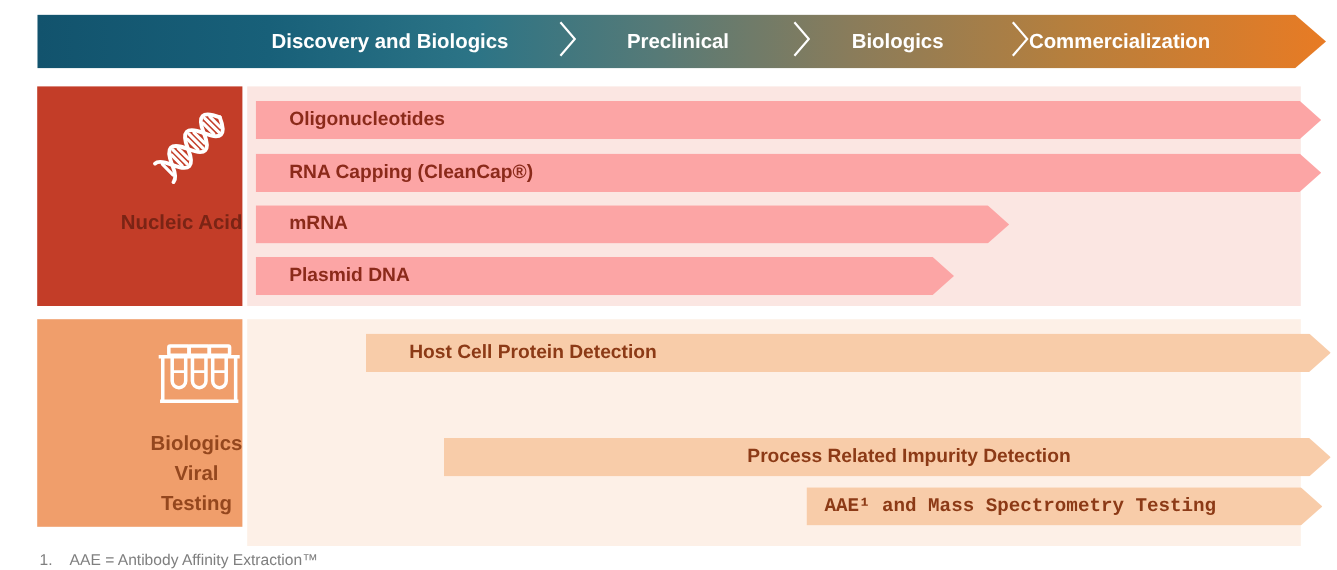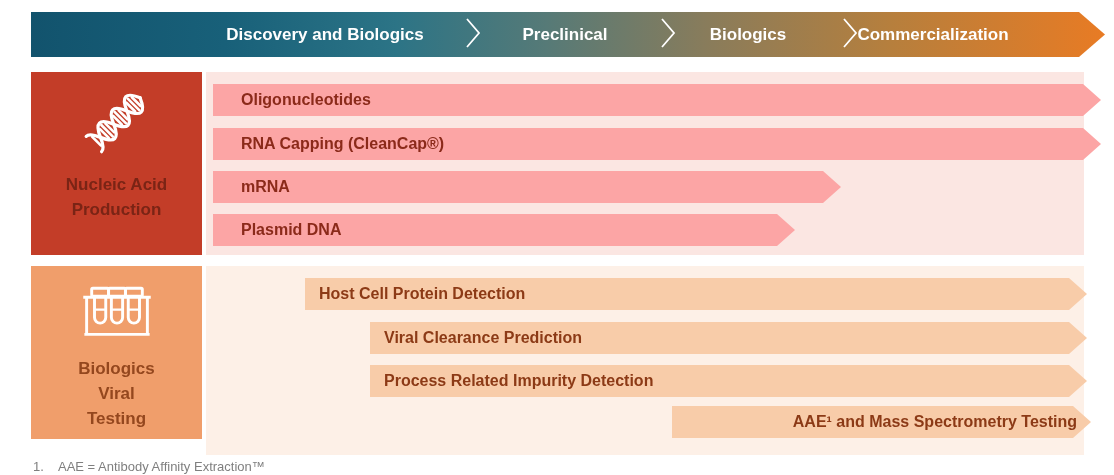--- a/index.html
+++ b/index.html
@@ -12,48 +12,48 @@
     position:absolute;left:31px;top:12px;width:1074px;height:45px;
     background:linear-gradient(90deg,#12536D 0%,#186079 18%,#2C7486 34%,#567A77 48%,#897C5B 63%,#B67F3D 80%,#E87B24 100%);
     clip-path:polygon(0 0, calc(100% - 26px) 0, 100% 50%, calc(100% - 26px) 100%, 0 100%);
   }
   .phase-label{
     position:absolute;top:50%;transform:translate(-50%,-50%);
     color:#ffffff;font-weight:bold;font-size:17px;white-space:nowrap;
   }
   .phase-chevron{position:absolute;top:50%;transform:translate(-50%,-50%);}
   
-  .cat-box{position:absolute;left:31px;width:171px;display:flex;flex-direction:column;align-items:center;}
+  .cat-box{position:absolute;left:31px;width:171px;display:flex;flex-direction:column;align-items:flex-end;}
   #cat-nucleic{top:72px;height:183px;background:#C33D28;}
   #cat-biologics{top:266px;height:173px;background:#F09E6B;}
   .cat-icon{margin-top:10px;}
   #cat-biologics .cat-icon{margin-top:16px;}
   .cat-title{text-align:center;font-weight:bold;font-size:17px;line-height:25px;}
   #cat-nucleic .cat-title{color:#7A2415;margin-top:2px;}
   #cat-biologics .cat-title{color:#94471E;margin-top:8px;}
   
   .panel{position:absolute;left:206px;width:878px;}
   #panel-nucleic{top:72px;height:183px;background:#FBE6E2;}
   #panel-biologics{top:266px;height:189px;background:#FDF0E7;}
   
   .bar{
     position:absolute;height:32px;display:flex;align-items:center;
     font-weight:bold;font-size:16px;white-space:nowrap;
     clip-path:polygon(0 0, calc(100% - 18px) 0, 100% 50%, calc(100% - 18px) 100%, 0 100%);
   }
   .n-bar{background:#fca5a5;color:#8B2A1A;padding-left:28px;}
-  .b-bar{background:#F8CCA9;color:#8C3A16;padding-left:14px;}
+  .b-bar{background:#F8CCA9;color:#8C3A16;padding-left:36px;}
   #bar-oligo   {left:213px;top:84px; width:860px;}
   #bar-rna     {left:213px;top:128px;width:860px;}
   #bar-mrna    {left:213px;top:171px;width:600px;}
   #bar-plasmid {left:213px;top:214px;width:554px;}
   #bar-hcp     {left:305px;top:278px;width:768px;}
   #bar-viral   {left:370px;top:322px;width:703px;}
-  #bar-impurity{left:370px;top:365px;width:703px;}
-  #bar-aae     {left:672px;top:406px;width:401px;padding-left:4px;justify-content:flex-end;padding-right:14px;}
+  #bar-impurity{left:370px;top:365px;width:703px;justify-content:center;}
+  #bar-aae     {left:672px;top:406px;width:401px;padding-left:15px;justify-content:flex-start;padding-right:14px;font-family:Liberation Mono, monospace;}
   
   .footnote{position:absolute;left:33px;top:459px;color:#7F7F7F;font-size:13px;}
   .footnote .marker{display:inline-block;width:25px;}
 </style>
 </head>
 <body>
 
 <div class="stage">
 
   <div class="banner">
@@ -96,21 +96,20 @@
             <path d="M16 57 H32"></path>
               <path d="M13.5 62 H34.5"></path>
               <path d="M16 67 H32"></path>
             <path d="M16 81 H32"></path>
           </g>
         </g>
       </svg>
     </span>
     <div class="cat-title">
       <div>Nucleic Acid</div>
-      <div>Production</div>
     </div>
   </div>
 
   <div class="bar n-bar" id="bar-oligo">
     <span>Oligonucleotides</span>
   </div>
   <div class="bar n-bar" id="bar-mrna">
     <span>mRNA</span>
   </div>
   <div class="bar n-bar" id="bar-rna">
@@ -145,23 +144,20 @@
     <div class="cat-title">
       <div>Biologics</div>
       <div>Viral</div>
       <div>Testing</div>
     </div>
   </div>
 
   <div class="bar b-bar" id="bar-hcp">
     <span>Host Cell Protein Detection</span>
   </div>
-  <div class="bar b-bar" id="bar-viral">
-    <span>Viral Clearance Prediction</span>
-  </div>
   <div class="bar b-bar" id="bar-impurity">
     <span>Process Related Impurity Detection</span>
   </div>
   <div class="bar b-bar" id="bar-aae">
     <span>AAE¹ and Mass Spectrometry Testing</span>
   </div>
 
   <div class="footnote">
     <span class="marker">1.</span><span>AAE = Antibody Affinity Extraction™</span>
   </div>

